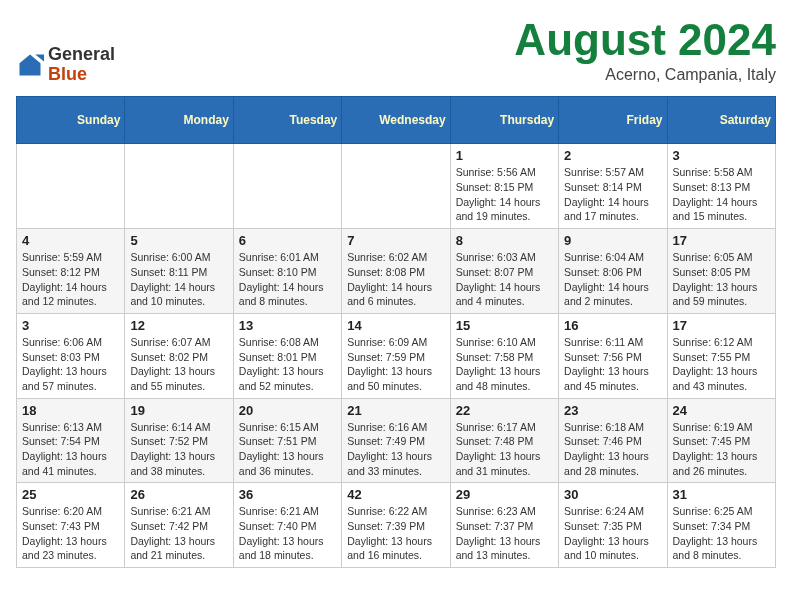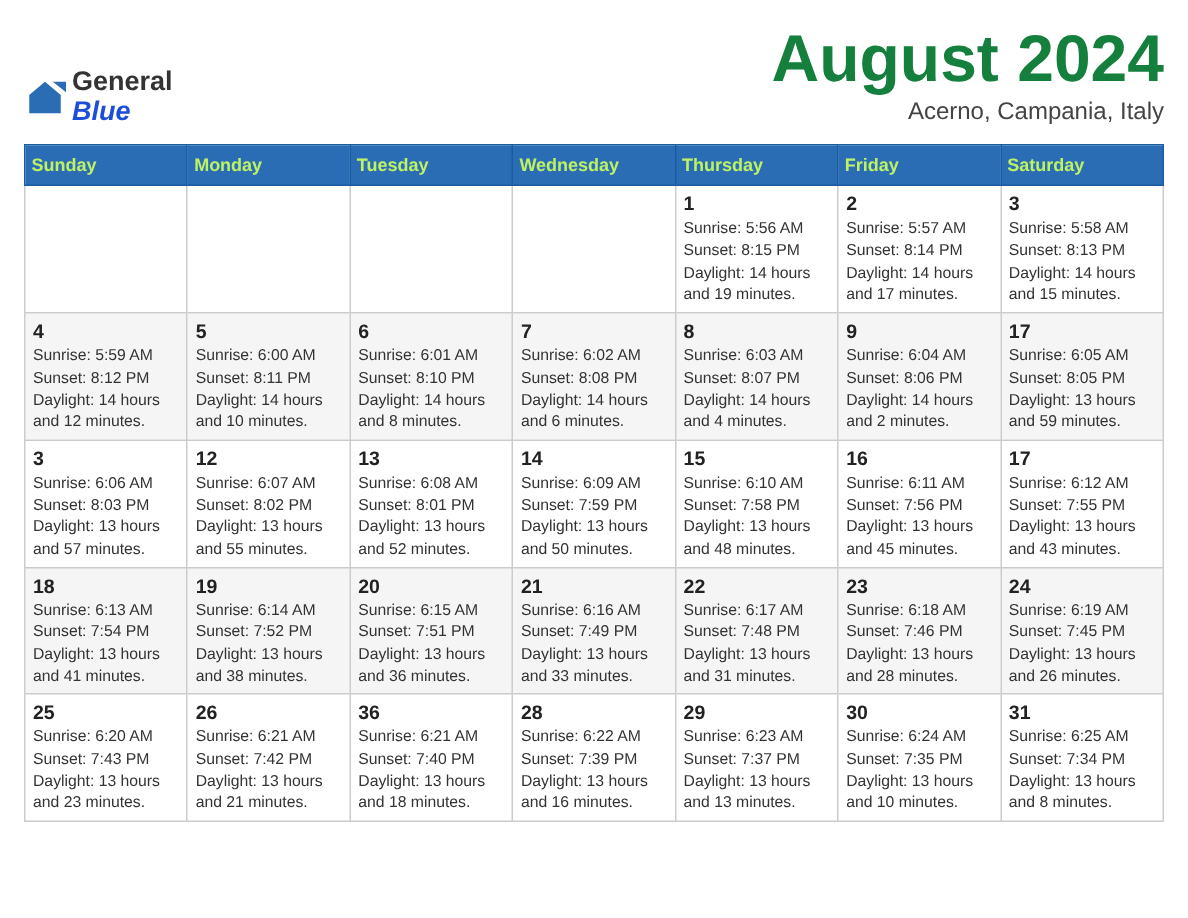--- a/index.html
+++ b/index.html
@@ -20,21 +20,21 @@
       display: flex;
       align-items: center;
       gap: 4px;
     }
     .logo-text {
       font-size: 18px;
       font-weight: bold;
       line-height: 1.1;
     }
     .logo-general { color: #333; }
-    .logo-blue { color: #1d4ed8; font-style: italic; }
+    .logo-blue { color: #c2410c; }
     .logo-icon {
       width: 28px;
       height: 28px;
     }
     .title-block {
       text-align: right;
     }
     .month-title {
       font-size: 44px;
       font-weight: bold;
@@ -46,23 +46,23 @@
       color: #444;
       margin-top: 2px;
     }
     .calendar {
       width: 100%;
       border-collapse: collapse;
       font-size: 11px;
     }
     .calendar th {
       background: #2a6db5;
-      color: #bef264;
-      padding: 6px 4px;
-      text-align: left;
+      color: #fef9c3;
+      padding: 16px 4px;
+      text-align: right;
       font-size: 12px;
       font-weight: bold;
       border: 1px solid #1a5ca0;
     }
     .calendar td {
       border: 1px solid #ccc;
       vertical-align: top;
       padding: 4px 5px;
       width: 108px;
       min-height: 80px;
@@ -238,21 +238,21 @@
         </td>
         <td>
           <span class="day-number">26</span>
           <div class="day-info">Sunrise: 6:21 AM<br>Sunset: 7:42 PM<br>Daylight: 13 hours<br>and 21 minutes.</div>
         </td>
         <td>
           <span class="day-number">36</span>
           <div class="day-info">Sunrise: 6:21 AM<br>Sunset: 7:40 PM<br>Daylight: 13 hours<br>and 18 minutes.</div>
         </td>
         <td>
-          <span class="day-number">28</span>
+          <span class="day-number">42</span>
           <div class="day-info">Sunrise: 6:22 AM<br>Sunset: 7:39 PM<br>Daylight: 13 hours<br>and 16 minutes.</div>
         </td>
         <td>
           <span class="day-number">29</span>
           <div class="day-info">Sunrise: 6:23 AM<br>Sunset: 7:37 PM<br>Daylight: 13 hours<br>and 13 minutes.</div>
         </td>
         <td>
           <span class="day-number">30</span>
           <div class="day-info">Sunrise: 6:24 AM<br>Sunset: 7:35 PM<br>Daylight: 13 hours<br>and 10 minutes.</div>
         </td>

